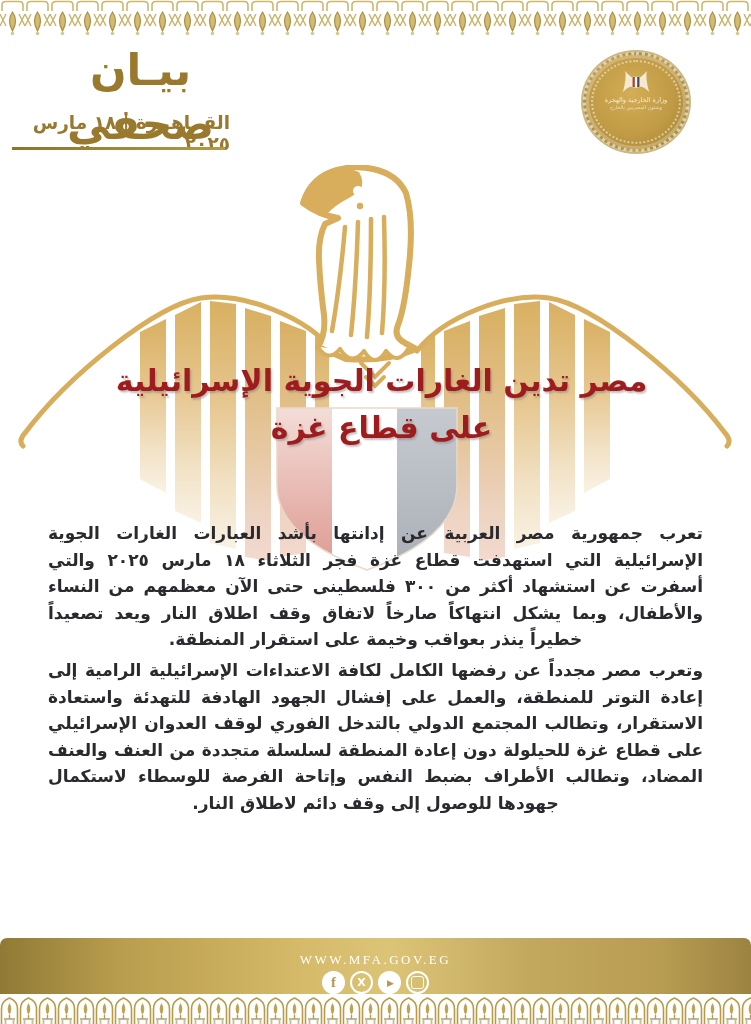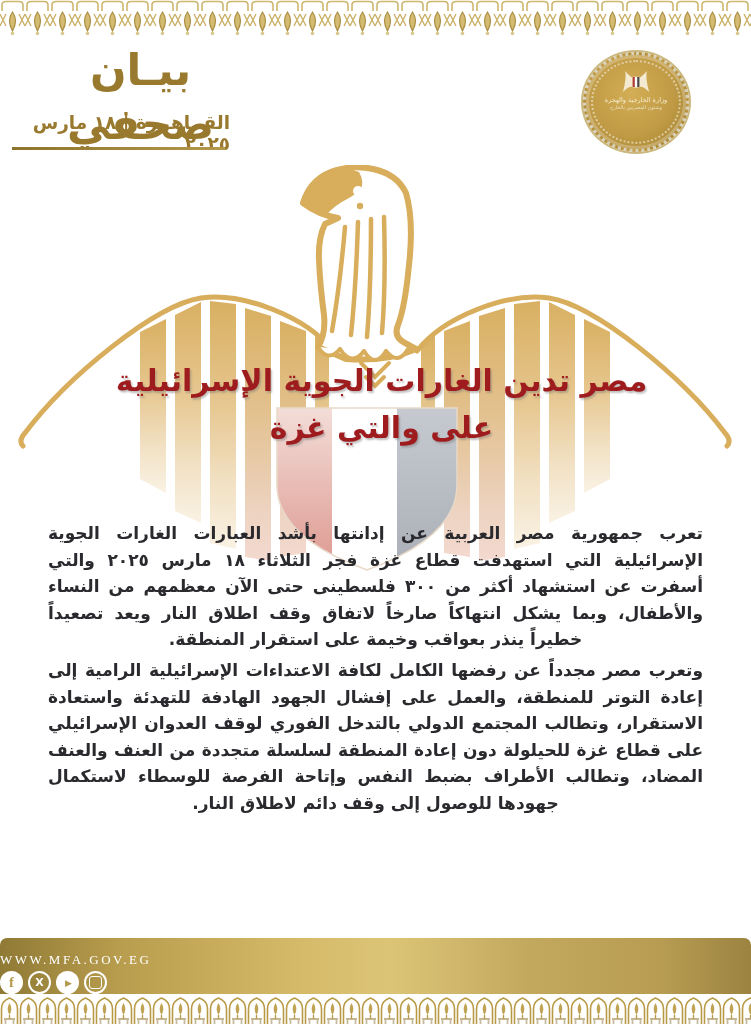--- a/index.html
+++ b/index.html
@@ -49,21 +49,21 @@
     position:absolute;left:48px;right:48px;z-index:3;direction:rtl;
     font-size:17px;line-height:26.5px;font-weight:700;color:#2a2a2e;
     text-align:justify;text-align-last:center;
   }
   .para1{top:503px;}
   .para2{top:640px;}
   
   .footer-bar{
     position:absolute;left:0;top:938px;width:751px;height:70px;
     background:linear-gradient(90deg,#8f7a35 0%,#b99d4e 16%,#d5ba69 40%,#dcc477 52%,#c3a95e 70%,#b79c52 88%,#9c8340 100%);
-    display:flex;flex-direction:column;justify-content:center;gap:3px;border-radius:7px;
+    display:flex;flex-direction:column;align-items:center;justify-content:center;gap:3px;border-radius:7px;
   }
   .site-url{
     font-family:"Liberation Serif",serif;font-size:13px;letter-spacing:2.5px;color:#ffffff;
     cursor:pointer;
   }
   .social{display:flex;gap:5px;align-items:center;}
   .icon{width:23px;height:23px;border-radius:50%;display:flex;align-items:center;justify-content:center;box-sizing:border-box;cursor:pointer;}
   .fb{background:#fff;color:#b49a4e;font-weight:700;font-size:15px;font-family:"Liberation Serif",serif;}
   .xx{border:2px solid #fff;color:#fff;font-weight:700;font-size:11px;}
   .yt{background:#fff;color:#b49a4e;font-size:9px;padding-left:2px;}
@@ -178,21 +178,21 @@
       </g>
       <g fill="none" stroke="#d8ad5c" stroke-width="4" stroke-linecap="round">
         <path d="M346,198 L360,212 L374,198"></path>
         <path d="M351,212 L360,221 L369,212"></path>
       </g>
     </g>
   </svg>
 
   <div class="statement-title">
     <div>مصر تدين الغارات الجوية الإسرائيلية</div>
-    <div>على والتي غزة</div>
+    <div>على قطاع غزة</div>
   </div>
 
   <p class="para para1">تعرب جمهورية مصر العربية عن إدانتها بأشد العبارات الغارات الجوية الإسرائيلية التي استهدفت قطاع غزة فجر الثلاثاء ١٨ مارس ٢٠٢٥ والتي أسفرت عن استشهاد أكثر من ٣٠٠ فلسطينى حتى الآن معظمهم من النساء والأطفال، وبما يشكل انتهاكاً صارخاً لاتفاق وقف اطلاق النار ويعد تصعيداً خطيراً ينذر بعواقب وخيمة على استقرار المنطقة.</p>
   <p class="para para2">وتعرب مصر مجدداً عن رفضها الكامل لكافة الاعتداءات الإسرائيلية الرامية إلى إعادة التوتر للمنطقة، والعمل على إفشال الجهود الهادفة للتهدئة واستعادة الاستقرار، وتطالب المجتمع الدولي بالتدخل الفوري لوقف العدوان الإسرائيلي على قطاع غزة للحيلولة دون إعادة المنطقة لسلسلة متجددة من العنف والعنف المضاد، وتطالب الأطراف بضبط النفس وإتاحة الفرصة للوسطاء لاستكمال جهودها للوصول إلى وقف دائم لاطلاق النار.</p>
 
   <div class="footer-bar">
     <div class="site-url">WWW.MFA.GOV.EG</div>
     <div class="social">
       <span class="icon fb">
           <b>f</b>

